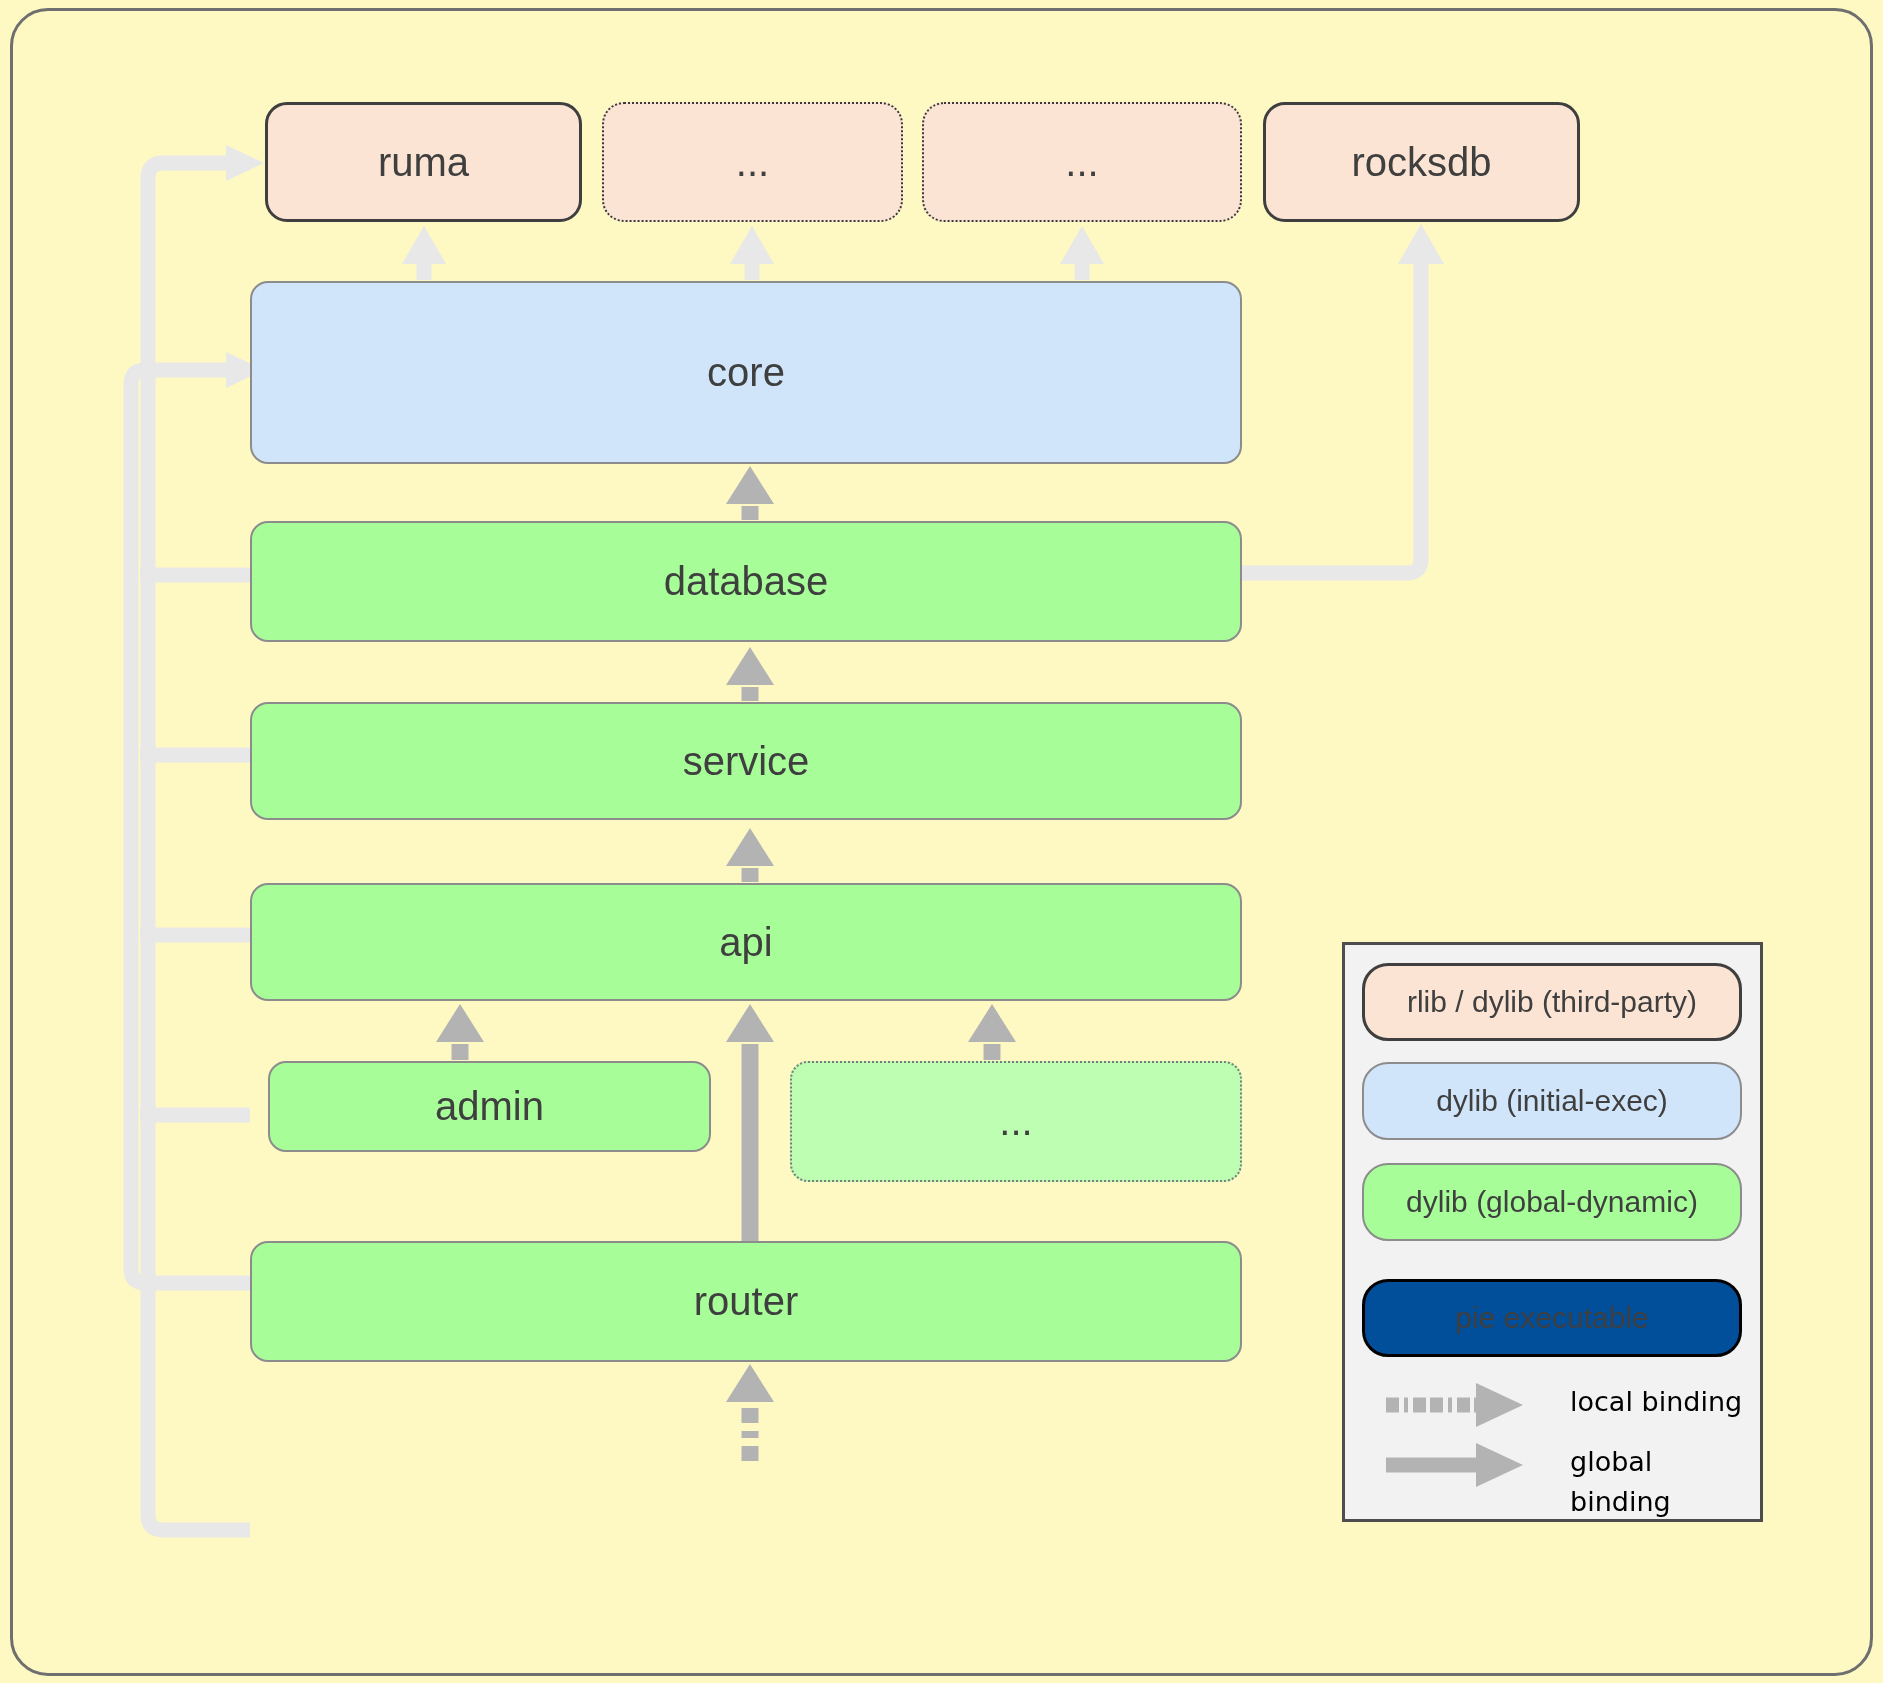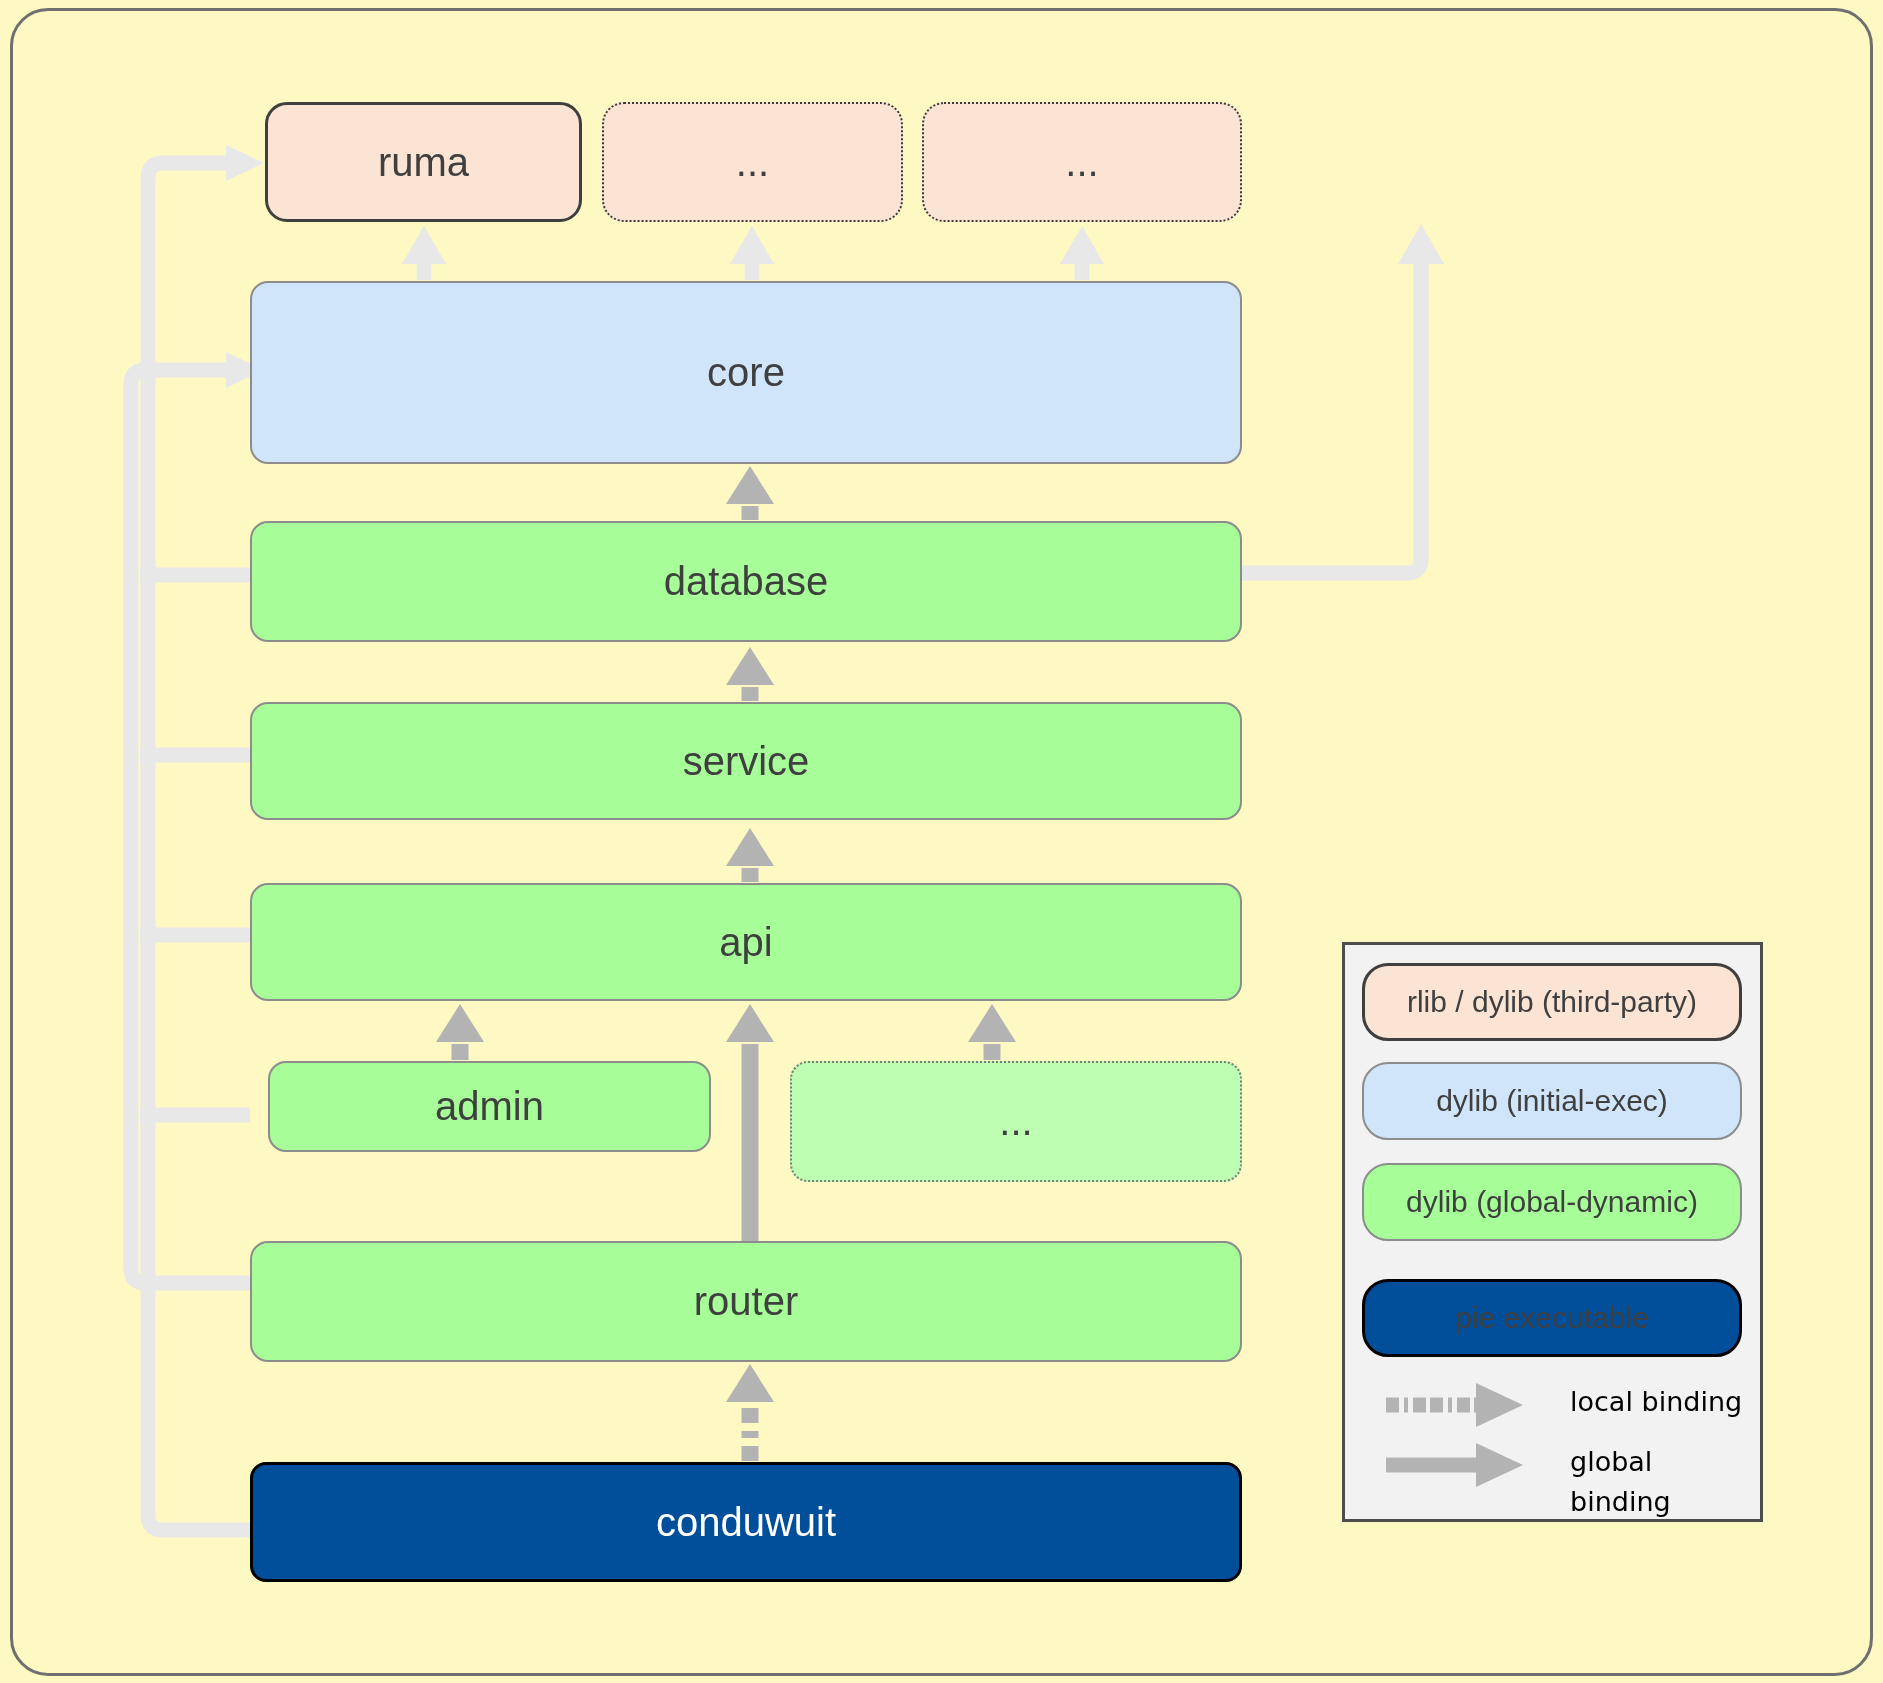--- a/index.html
+++ b/index.html
@@ -93,20 +93,23 @@
 
   <div class="node peach n-ruma">
     <span>ruma</span>
   </div>
   <div class="node peach-dot n-tpa">
     <span>...</span>
   </div>
   <div class="node peach-dot n-tpb">
     <span>...</span>
   </div>
+  <div class="node peach n-rocksdb">
+    <span>rocksdb</span>
+  </div>
 
   <div class="node blue n-core">
     <span>core</span>
   </div>
   <div class="node green n-database">
     <span>database</span>
   </div>
   <div class="node green n-service">
     <span>service</span>
   </div>
@@ -114,23 +117,20 @@
     <span>api</span>
   </div>
   <div class="node green n-admin">
     <span>admin</span>
   </div>
   <div class="node green-dot n-more">
     <span>...</span>
   </div>
   <div class="node green n-router">
     <span>router</span>
-  </div>
-  <div class="node navy n-conduwuit">
-    <span>conduwuit</span>
   </div>
 
   <div class="legend">
     <div class="lg-box peach lg-1">
       <span>rlib / dylib (third-party)</span>
     </div>
     <div class="lg-box blue lg-2">
       <span>dylib (initial-exec)</span>
     </div>
     <div class="lg-box green lg-3">

